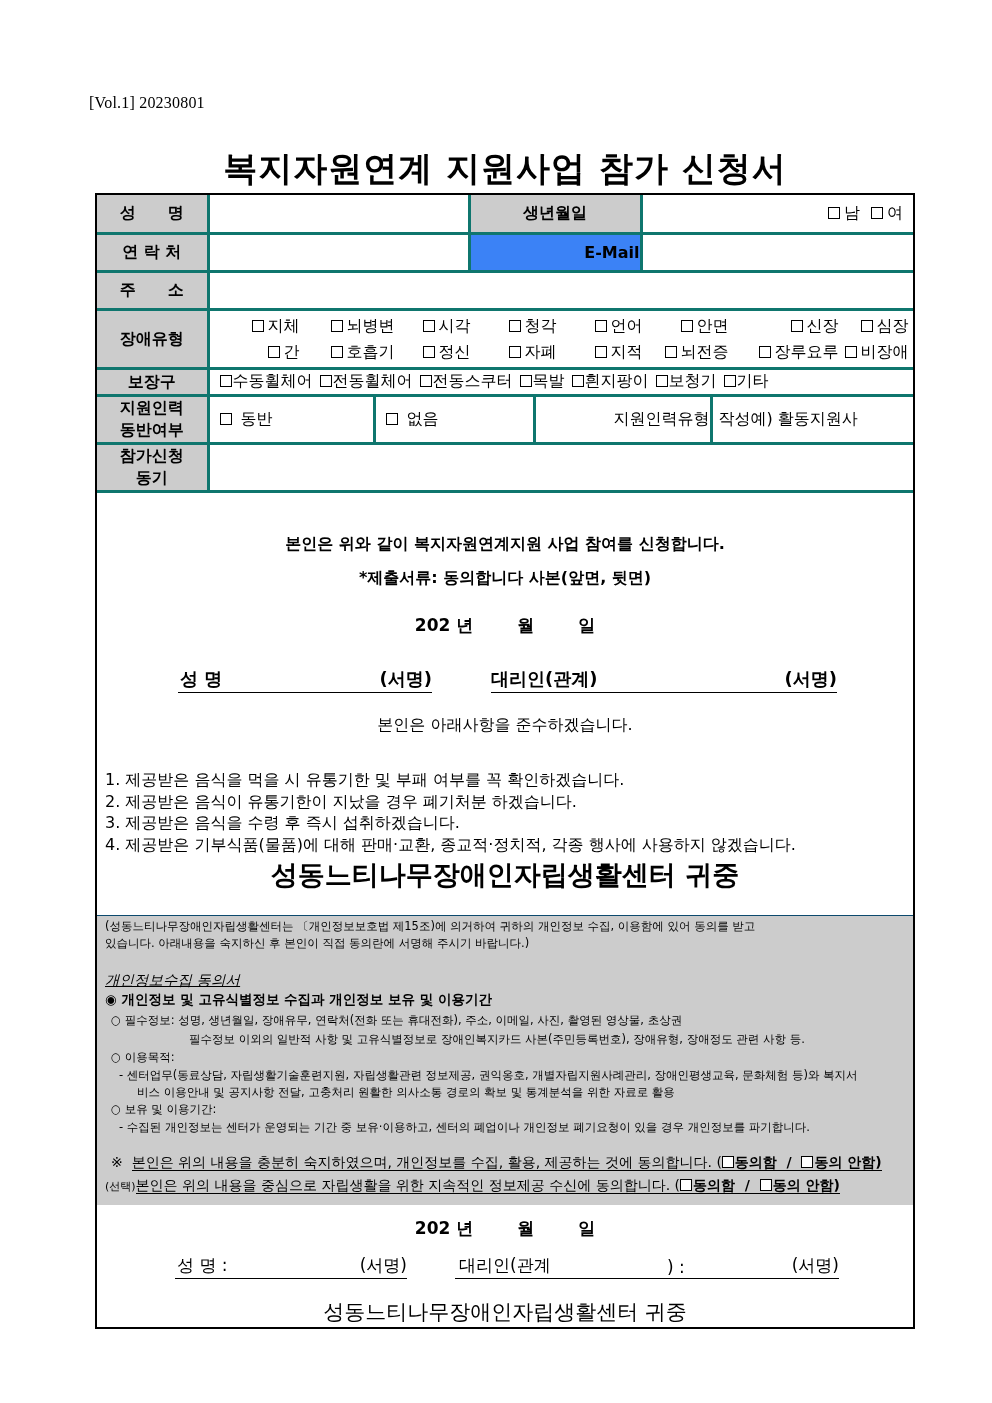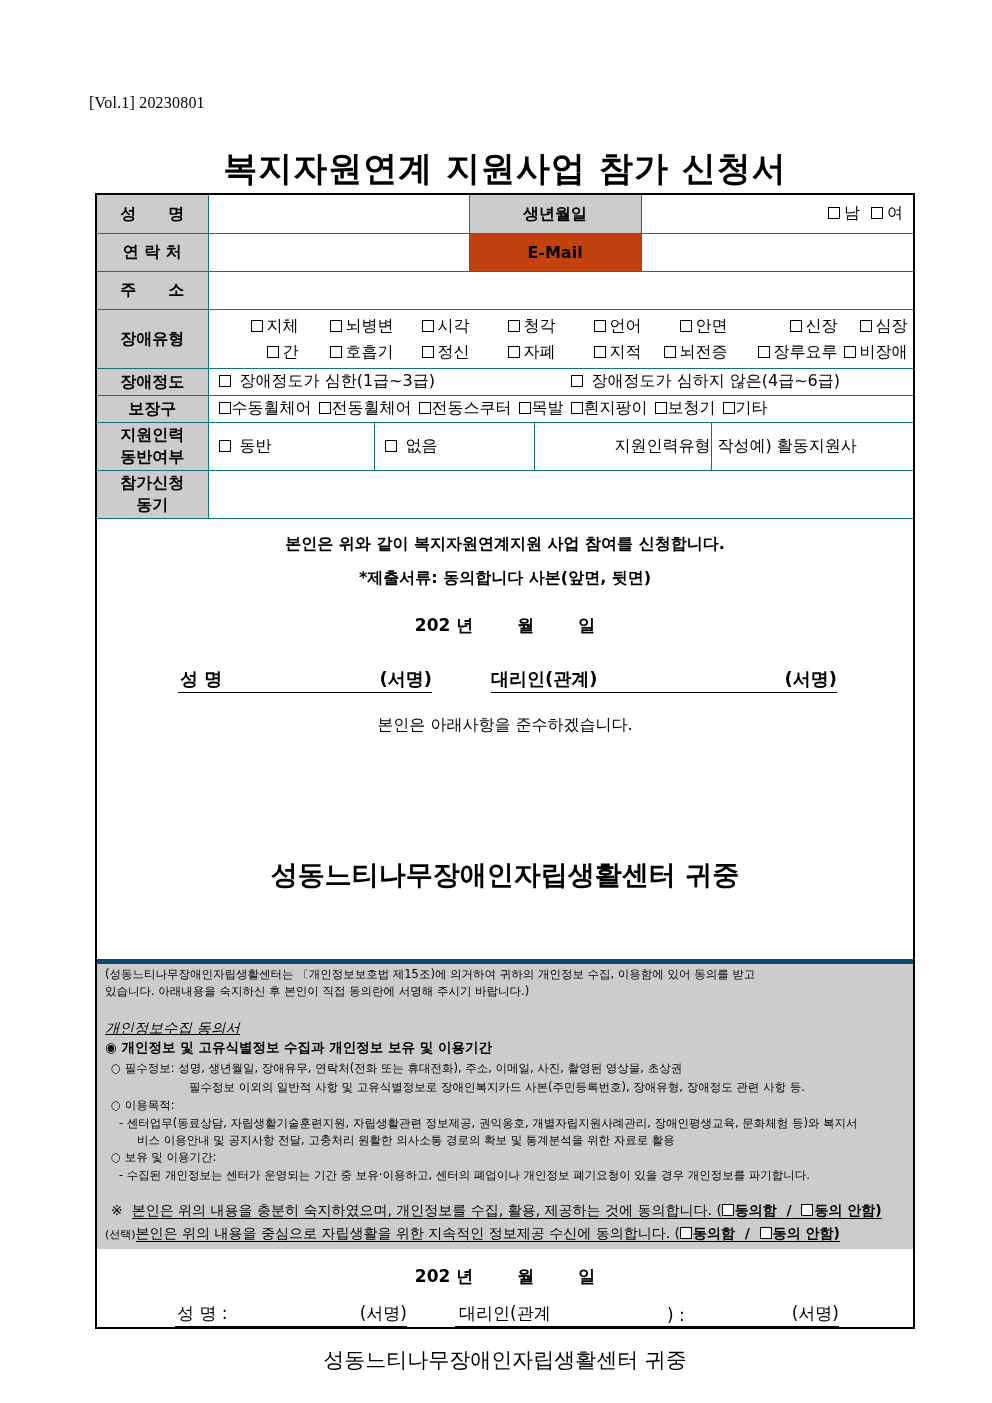--- a/index.html
+++ b/index.html
@@ -5,44 +5,44 @@
   * { box-sizing: border-box; margin: 0; padding: 0; }
   html, body { width: 992px; height: 1403px; background: #ffffff; }
   body { position: relative; font-family: "DejaVu Sans", "Liberation Sans", sans-serif; color: #000; overflow: hidden; }
 
   .version { position: absolute; left: 89px; top: 94px; font-family: "Liberation Serif", "DejaVu Serif", serif; font-size: 16px; letter-spacing: 0.2px; }
   .title { position: absolute; left: 96px; width: 818px; top: 146px; text-align: center; font-size: 34px; font-weight: bold; letter-spacing: 1px; }
 
   .frame { position: absolute; left: 95px; top: 193px; width: 820px; height: 1136px; border: 2px solid #000; }
 
   table.form { position: absolute; left: 0; top: 0; width: 816px; border-collapse: collapse; table-layout: fixed; }
-  table.form td { border: 1px solid #0f766e; font-size: 16px; vertical-align: middle; }
+  table.form td { border: 3px solid #0f766e; font-size: 16px; vertical-align: middle; }
   table.form tr:first-child td { border-top: none; }
   table.form td:first-child { border-left: none; }
   table.form td:last-child { border-right: none; }
   td.lab { background: #cccccc; font-weight: bold; text-align: center; font-size: 17px; line-height: 22px; }
-  td.lab2 { background: #c2410c; font-weight: bold; text-align: center; font-size: 16px; margin-left: 20px; }
+  td.lab2 { background: #3b82f6; font-weight: bold; text-align: right; font-size: 16px; margin-left: 20px; }
   .gender { text-align: right; padding-right: 10px; font-size: 15px; }
   .cb { display: inline-block; width: 12px; height: 12px; border: 1px solid #000; vertical-align: -1px; margin-right: 4px; background: #fff; }
 
   .grid8 { display: grid; grid-template-columns: 80px 95px 76px 86px 86px 86px 110px 70px; padding-left: 10px; font-size: 16px; line-height: 26px; text-align: right; }
   .row-flex { display: flex; padding-left: 10px; font-size: 16px; white-space: nowrap; }
 
   .upper { position: absolute; left: 0; top: 322px; width: 816px; height: 398px; }
   .c { position: absolute; left: 0; width: 816px; text-align: center; }
   .b { font-weight: bold; }
 
   .sigline { position: absolute; border-bottom: 1.5px solid #000; font-weight: bold; font-size: 18px; height: 26px; }
   .sigline span { position: absolute; bottom: 1px; }
 
   .rules { position: absolute; left: 8px; top: 252px; font-size: 16px; line-height: 21.5px; font-weight: 500; }
   .rules div { white-space: nowrap; }
   .center-name { position: absolute; left: 0; width: 816px; top: 340px; text-align: center; font-size: 27px; font-weight: bold; }
 
-  .gray { position: absolute; left: 0; top: 720px; width: 816px; height: 290px; background: #cccccc; border-top: 5px solid #0c4a6e; font-size: 11.5px; margin-top: 44px; }
+  .gray { position: absolute; left: 0; top: 720px; width: 816px; height: 290px; background: #cccccc; border-top: 1px solid #0c4a6e; font-size: 11.5px; }
   .gray .line { position: absolute; white-space: nowrap; }
   .u { text-decoration: underline; font-style: italic; }
   .consent { position: absolute; white-space: nowrap; font-size: 14px; }
   .consent .ul { border-bottom: 1px solid #000; }
   .consent .opt { font-weight: bold; }
 </style>
 </head>
 <body>
 
 <div class="version">[Vol.1] 20230801</div>
@@ -97,29 +97,20 @@
           <span><span class="cb"></span><span>정신</span></span>
           <span><span class="cb"></span><span>자폐</span></span>
           <span><span class="cb"></span><span>지적</span></span>
           <span><span class="cb"></span><span>뇌전증</span></span>
           <span><span class="cb"></span><span>장루요루</span></span>
           <span><span class="cb"></span><span>비장애</span></span>
         </div>
       </td>
     </tr>
     <tr style="height:27px">
-      <td class="lab">장애정도</td>
-      <td colspan="7">
-        <div class="row-flex">
-          <span style="width:352px"><span class="cb"></span> <span>장애정도가 심한(1급~3급)</span></span>
-          <span><span class="cb"></span> <span>장애정도가 심하지 않은(4급~6급)</span></span>
-        </div>
-      </td>
-    </tr>
-    <tr style="height:27px">
       <td class="lab">보장구</td>
       <td colspan="7">
         <div class="row-flex" style="gap:7px">
           <span><span class="cb" style="margin-right:1px"></span><span>수동휠체어</span></span>
           <span><span class="cb" style="margin-right:1px"></span><span>전동휠체어</span></span>
           <span><span class="cb" style="margin-right:1px"></span><span>전동스쿠터</span></span>
           <span><span class="cb" style="margin-right:1px"></span><span>목발</span></span>
           <span><span class="cb" style="margin-right:1px"></span><span>흰지팡이</span></span>
           <span><span class="cb" style="margin-right:1px"></span><span>보청기</span></span>
           <span><span class="cb" style="margin-right:1px"></span><span>기타</span></span>
@@ -154,20 +145,26 @@
     </div>
     <div class="sigline" style="left:81px;top:150px;width:254px">
       <span style="left:2px">성 명</span>
       <span style="right:0">(서명)</span>
     </div>
     <div class="sigline" style="left:394px;top:150px;width:346px">
       <span style="left:0">대리인(관계)</span>
       <span style="right:0">(서명)</span>
     </div>
     <div class="c" style="top:198px;font-size:16px">본인은 아래사항을 준수하겠습니다.</div>
+    <div class="rules">
+      <div>1. 제공받은 음식을 먹을 시 유통기한 및 부패 여부를 꼭 확인하겠습니다.</div>
+      <div>2. 제공받은 음식이 유통기한이 지났을 경우 폐기처분 하겠습니다.</div>
+      <div>3. 제공받은 음식을 수령 후 즉시 섭취하겠습니다.</div>
+      <div>4. 제공받은 기부식품(물품)에 대해 판매·교환, 종교적·정치적, 각종 행사에 사용하지 않겠습니다.</div>
+    </div>
     <div class="center-name">성동느티나무장애인자립생활센터 귀중</div>
   </div>
 
   <div class="gray">
     <div class="line" style="left:8px;top:3px">(성동느티나무장애인자립생활센터는 〔개인정보보호법 제15조)에 의거하여 귀하의 개인정보 수집, 이용함에 있어 동의를 받고</div>
     <div class="line" style="left:8px;top:20px">있습니다. 아래내용을 숙지하신 후 본인이 직접 동의란에 서명해 주시기 바랍니다.)</div>
     <div class="line u" style="left:8px;top:55px;font-size:14.5px">개인정보수집 동의서</div>
     <div class="line b" style="left:8px;top:75px;font-size:13.5px">◉ 개인정보 및 고유식별정보 수집과 개인정보 보유 및 이용기간</div>
     <div class="line" style="left:14px;top:97px">○ 필수정보: 성명, 생년월일, 장애유무, 연락처(전화 또는 휴대전화), 주소, 이메일, 사진, 촬영된 영상물, 초상권</div>
     <div class="line" style="left:92px;top:116px">필수정보 이외의 일반적 사항 및 고유식별정보로 장애인복지카드 사본(주민등록번호), 장애유형, 장애정도 관련 사항 등.</div>

